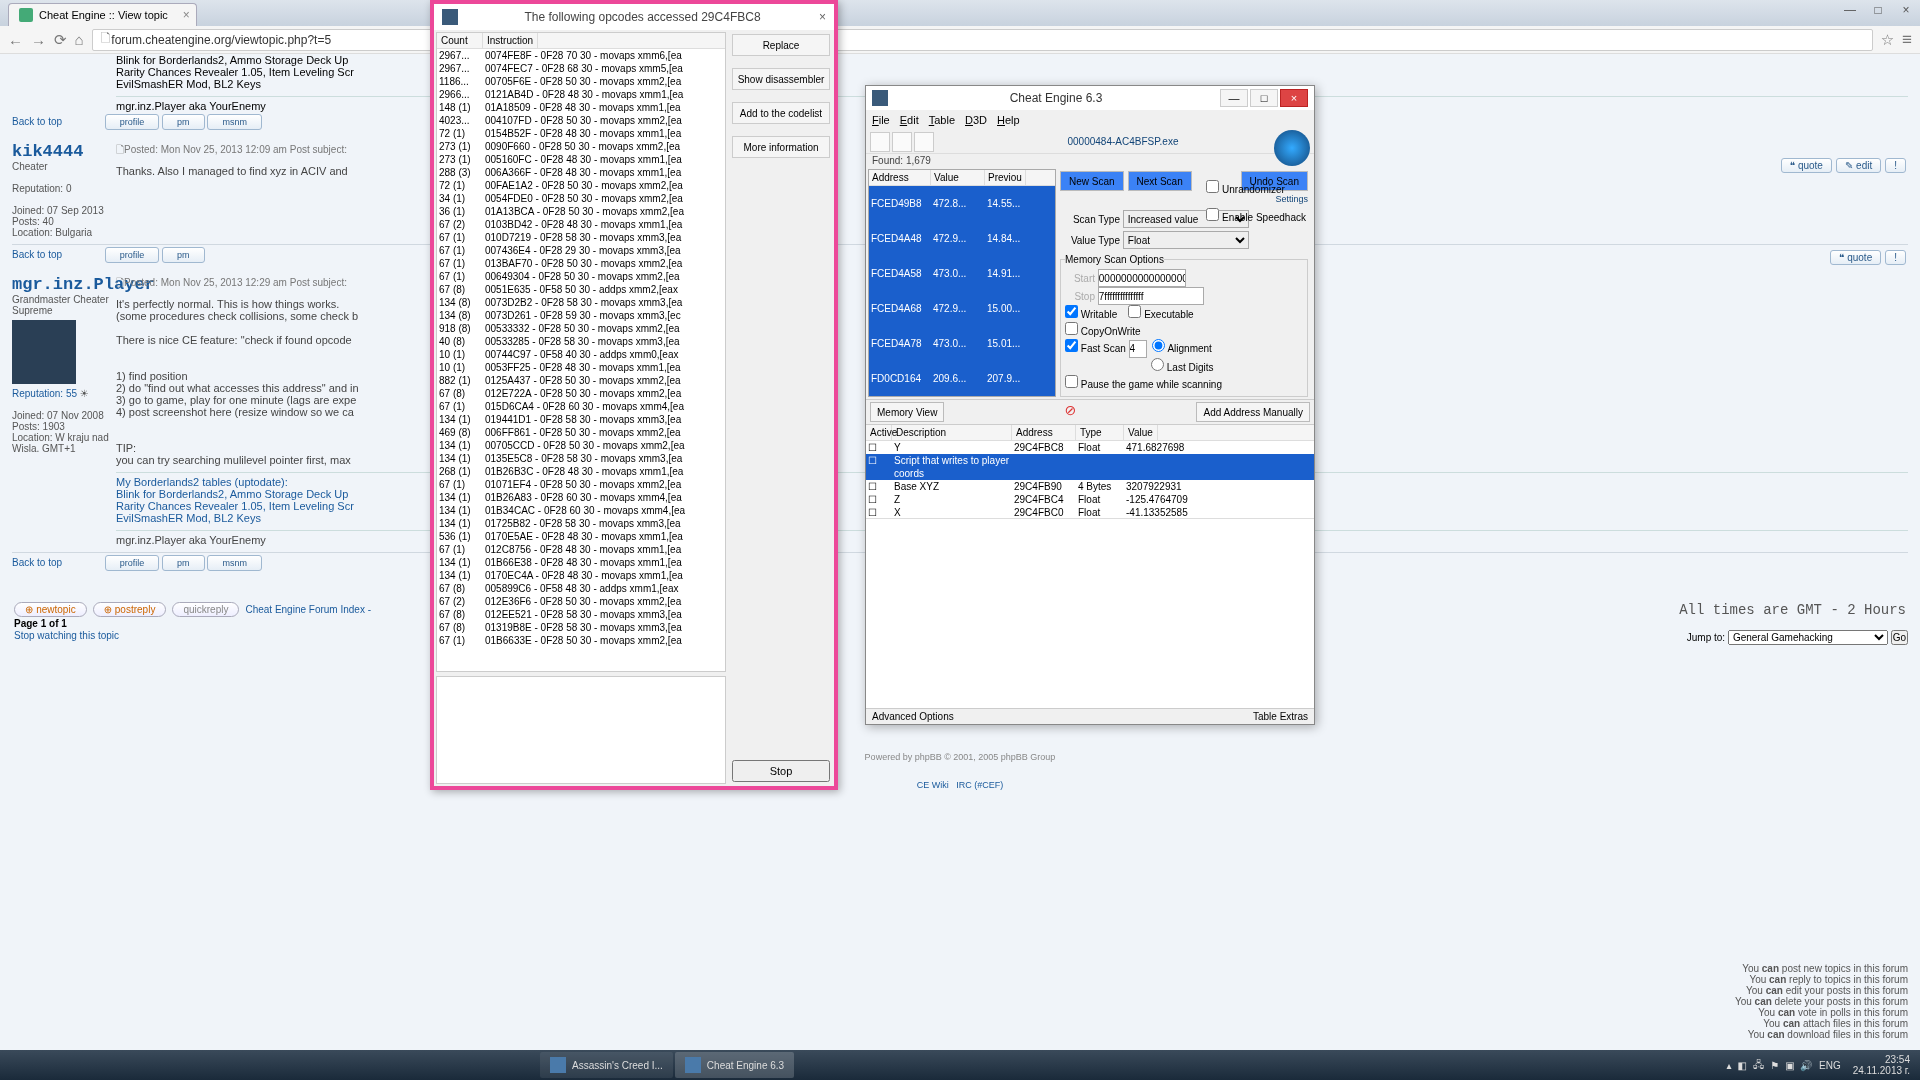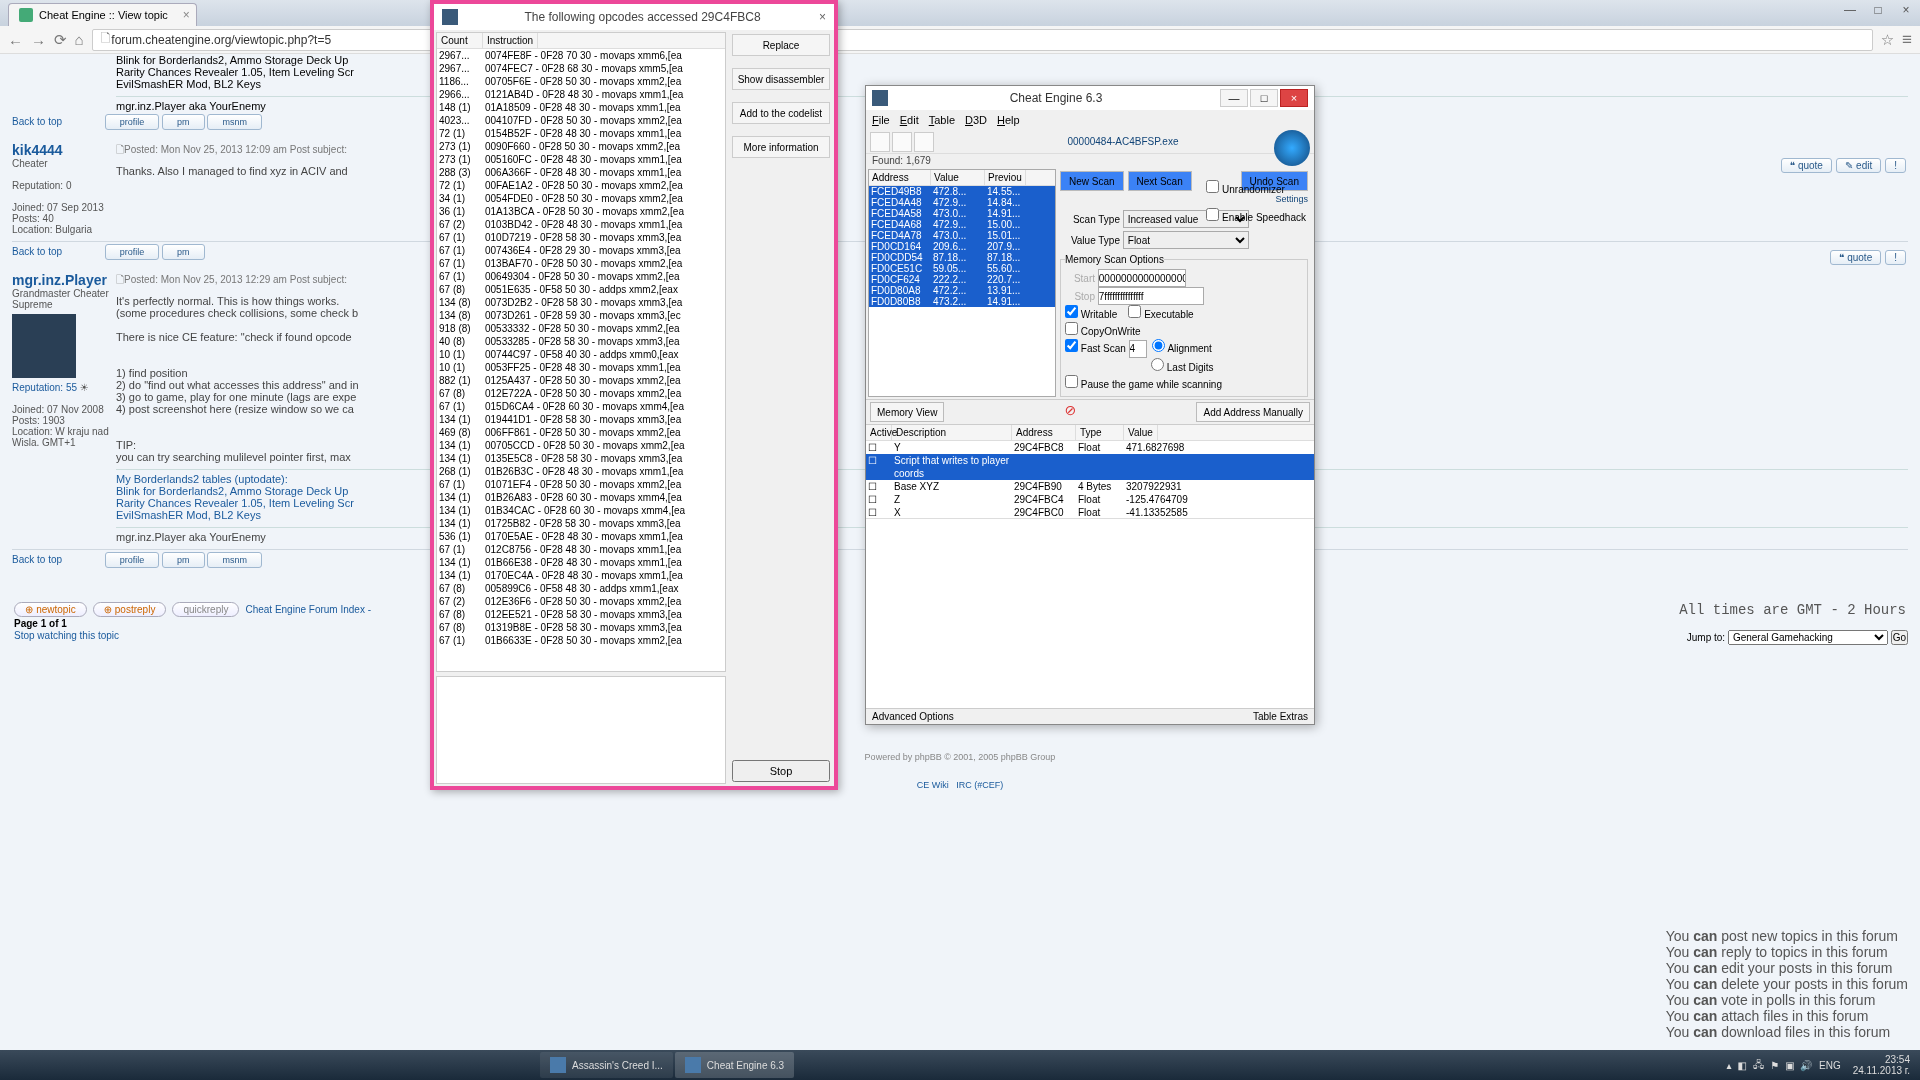--- a/index.html
+++ b/index.html
@@ -17,21 +17,21 @@
 .nav-btn { color: #777; font-size: 15px; cursor: pointer; }
 .url-bar { flex: 1; height: 22px; border: 1px solid #ccc; border-radius: 2px; background: #fff; padding: 0 8px; display: flex; align-items: center; font-size: 12px; color: #333; }
 .url-bar .proto { color: #888; margin-right: 1px; }
 .chrome-menu { color: #777; font-size: 17px; cursor: pointer; }
 
 
 .forum-page { position: absolute; top: 54px; left: 0; right: 0; bottom: 0; background: #f0f4f9; overflow: hidden; }
 .forum-content { position: absolute; top: 0; left: 12px; right: 12px; bottom: 0; }
 .post-row { display: flex; border-bottom: 1px solid #d0d8e0; padding: 6px 0; }
 .post-user { width: 104px; flex-shrink: 0; font-size: 10px; color: #555; }
-.post-user .uname { color: #1a5a9c; font-weight: bold; font-size: 14px; }
+.post-user .uname { color: #1a5a9c; font-weight: bold; font-size: 17px; font-family: Liberation Mono, monospace; }
 .post-user .rank { color: #555; }
 .post-user a { color: #1a5a9c; text-decoration: none; }
 .post-body { flex: 1; font-size: 11px; color: #444; }
 .post-body a { color: #1a5a9c; text-decoration: none; }
 .post-meta { font-size: 10px; color: #777; margin-bottom: 6px; }
 .btn-badge { display: inline-block; background: linear-gradient(#fff,#e6eef6); border: 1px solid #a0b8d0; border-radius: 3px; padding: 1px 8px; font-size: 10px; color: #2a5a8a; }
 .back-top { font-size: 10px; color: #1a5a9c; padding: 2px 0 6px; }
 .sig { display: inline-block; padding: 1px 6px; font-size: 9px; color: #2a5a8a; }
 .avatar { width: 64px; height: 64px; background: #2a3f55; margin: 4px 0; }
 
@@ -67,21 +67,21 @@
 .ce-toolbar { height: 24px; display: flex; align-items: center; padding: 0 4px; gap: 2px; border-bottom: 1px solid #ddd; }
 .ce-toolbar .tb { width: 20px; height: 20px; border: 1px solid #ccc; background: #fafafa; }
 .ce-toolbar .proc { flex: 1; text-align: center; font-size: 10px; color: #147; }
 .ce-toolbar .logo { width: 36px; height: 36px; position: absolute; right: 4px; top: 44px; background: radial-gradient(#3af,#147); border-radius: 50%; }
 .ce-found { font-size: 10px; padding: 1px 6px; color: #444; }
 .ce-main { flex: 1; display: flex; overflow: hidden; }
 .ce-results { width: 188px; border: 1px solid #aaa; margin: 2px; background: #fff; font-family: Consolas, monospace; font-size: 10px; display: flex; flex-direction: column; }
 .ce-results .hdr { display: flex; background: #f5f5f5; border-bottom: 1px solid #ddd; font-family: "Segoe UI"; font-size: 10px; }
 .ce-results .hdr span { padding: 2px 3px; border-right: 1px solid #ddd; }
 .ce-results .rows { flex: 1; overflow: hidden; }
-.ce-results .row { display: flex; background: #1a5fcc; color: #fff; padding: 0 2px; }
+.ce-results .row { display: flex; background: #1a5fcc; color: #fff; padding: 12px 2px; }
 .ce-results .row span:nth-child(1){ width: 62px; }
 .ce-results .row span:nth-child(2){ width: 54px; }
 .ce-results .row span:nth-child(3){ width: 48px; }
 .ce-scan { flex: 1; padding: 4px 6px 4px 2px; display: flex; flex-direction: column; gap: 3px; font-size: 10px; }
 .ce-scan .brow { display: flex; gap: 4px; }
 .ce-scan button { height: 20px; font-size: 10px; padding: 0 8px; background: #3b82f6; border: 1px solid #bbb; }
 .ce-scan .lbl { display: inline-block; width: 60px; text-align: right; }
 .ce-scan select, .ce-scan input[type=text] { height: 18px; font-size: 10px; border: 1px solid #aaa; }
 .ce-scan .opts { border: 1px solid #ccc; padding: 4px; margin-top: 2px; }
 .ce-scan .opts legend { font-size: 10px; margin-top: 34px; }
@@ -102,21 +102,21 @@
 
 .taskbar { position: absolute; bottom: 0; left: 0; right: 0; height: 30px; background: linear-gradient(#3a4a5a,#1a2a3a); display: flex; align-items: center; color: #ddd; font-size: 10px; }
 .taskbar .start { width: 40px; height: 30px; }
 .task-btn { height: 26px; padding: 0 10px; display: flex; align-items: center; gap: 6px; background: rgba(255,255,255,0.08); margin-right: 2px; border-radius: 2px; }
 .task-btn.active { background: rgba(255,255,255,0.18); }
 .task-btn .ico { width: 16px; height: 16px; background: #4a7aaa; }
 .tray { margin-left: auto; display: flex; align-items: center; gap: 6px; padding: 0 4px; }
 .tray .clock { text-align: right; line-height: 11px; padding: 0 6px; }
 
 
-.forum-right { position: absolute; right: 12px; bottom: 40px; font-size: 14px; color: #555; }
+.forum-right { position: absolute; right: 12px; bottom: 40px; text-align: right; font-size: 10px; color: #555; }
 .forum-right b { font-weight: bold; }
 .forum-jumpto { position: absolute; right: 12px; top: 576px; font-size: 10px; }
 .forum-jumpto select { font-size: 10px; width: 160px; }
 .forum-jumpto button { font-size: 10px; }
 
 .quote-btns { position: absolute; right: 14px; top: 104px; display: flex; gap: 4px; }
 .quote-btns2 { position: absolute; right: 14px; top: 196px; display: flex; gap: 4px; }
 
 .forum-topnav { position: absolute; left: 14px; top: 548px; display: flex; gap: 6px; align-items: center; font-size: 10px; color: #1a5a9c; }
 .pill { border: 1px solid #aab; border-radius: 10px; padding: 1px 10px; background: linear-gradient(#fff,#eef); font-size: 10px; color: #c60; }

